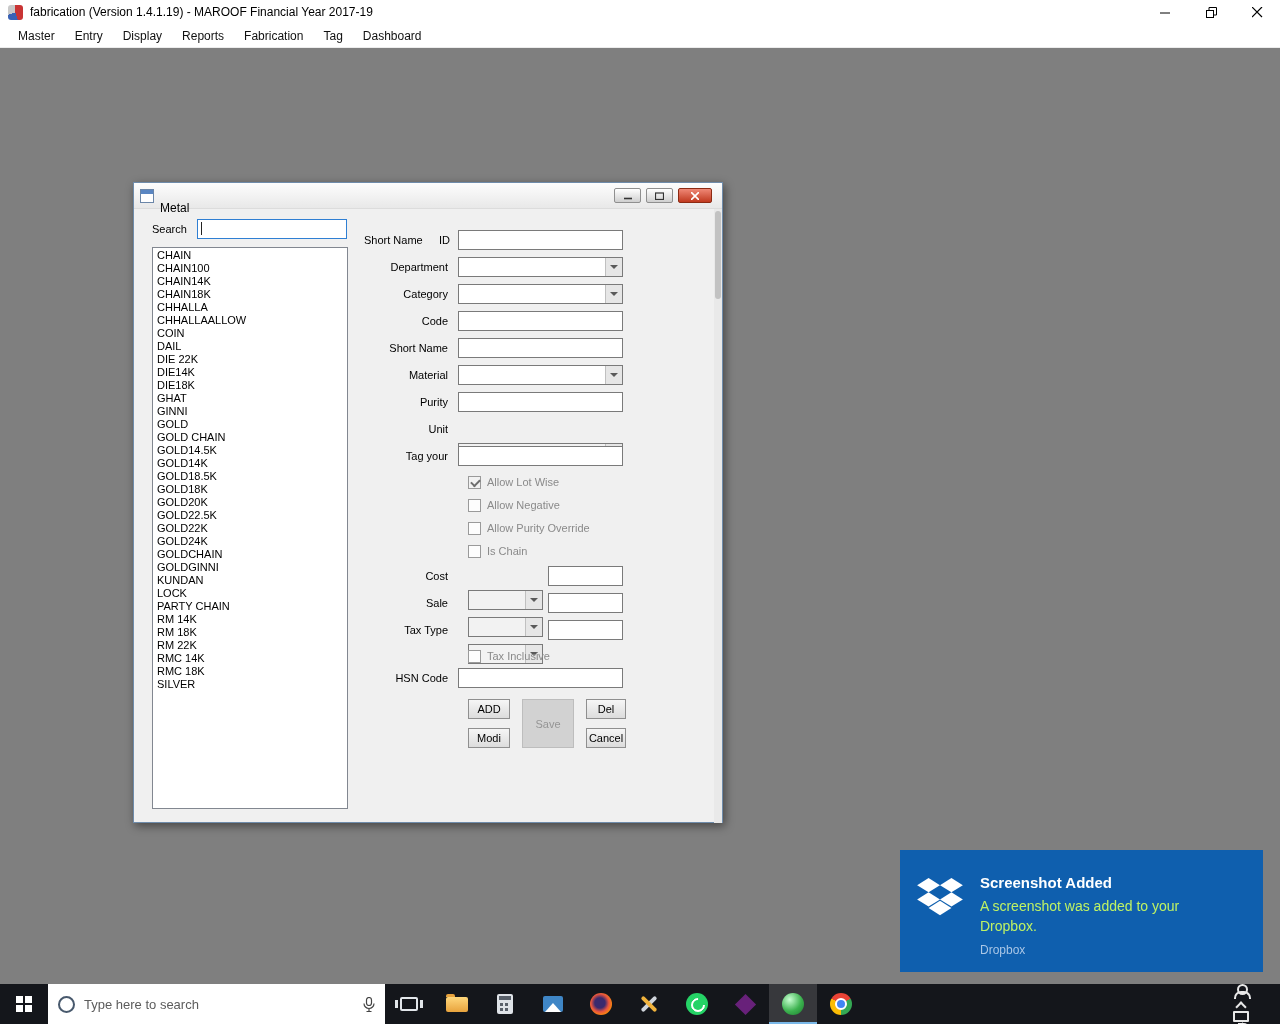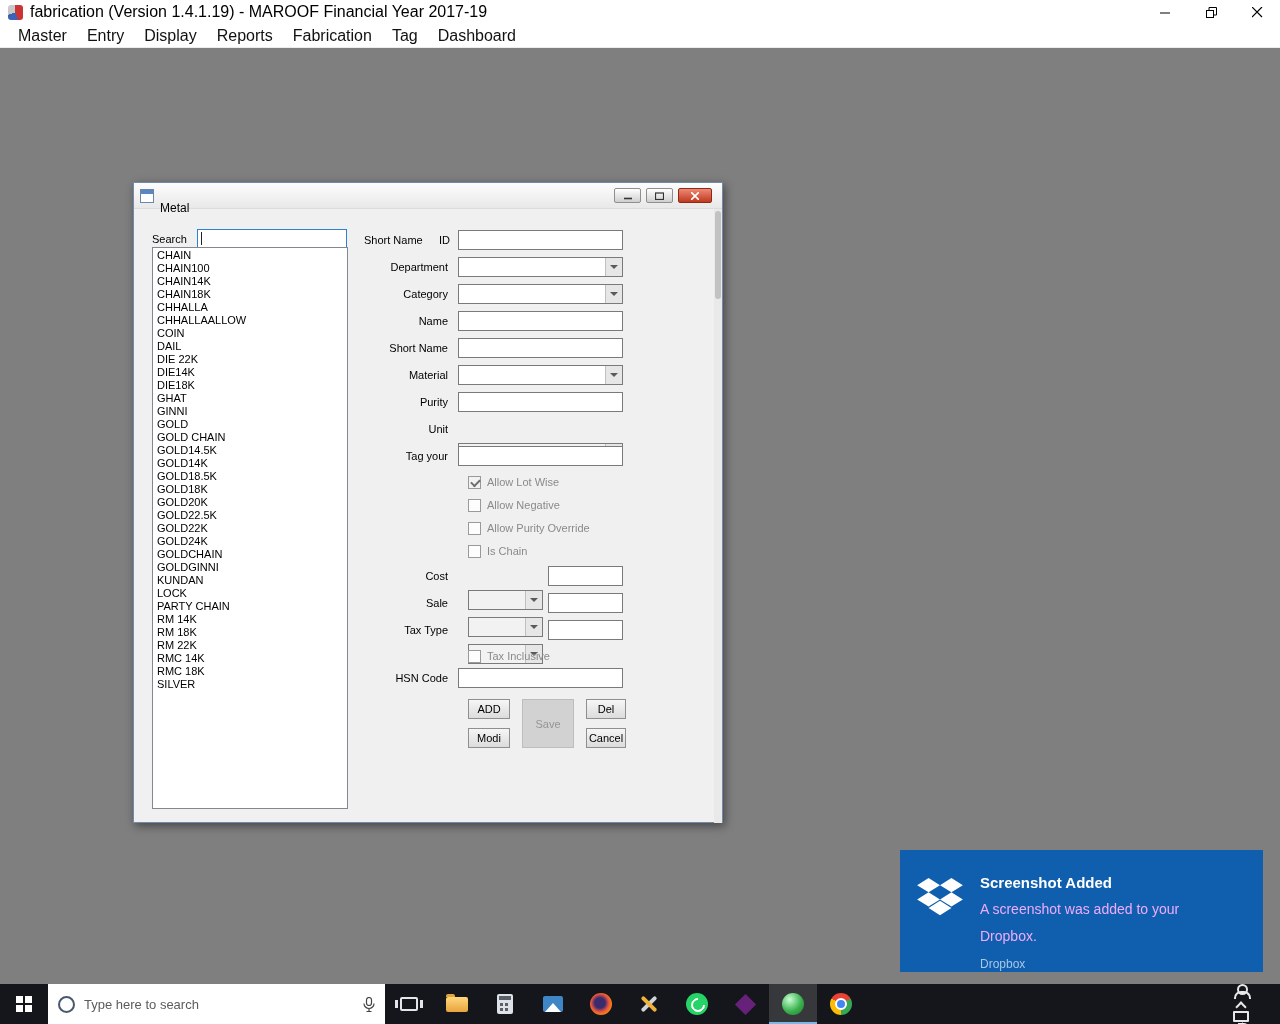--- a/index.html
+++ b/index.html
@@ -3,27 +3,27 @@
 <meta charset="utf-8">
 <style>
   * { margin:0; padding:0; box-sizing:border-box; font-family:"Liberation Sans", sans-serif; }
   html,body { width:1280px; height:1024px; overflow:hidden; background:#fff; }
   body { position:relative; }
 
   
   .titlebar { height:24px; background:#fff; display:flex; align-items:center; }
   .app-icon { width:15px; height:15px; margin-left:8px; border-radius:3px;
     background:conic-gradient(#c93434 0 45%, #3a62b5 45% 70%, #c9c9c9 70%); }
-  .tb-title { font-size:16px; color:#000; margin-left:7px; }
+  .tb-title { font-size:12px; color:#000; margin-left:7px; }
   .win-controls { margin-left:auto; display:flex; height:100%; }
   .wc-btn { width:46px; display:flex; align-items:center; justify-content:center; }
 
   
   .menubar { height:24px; background:#fff; display:flex; align-items:center; padding-left:8px; border-bottom:1px solid #ececec; }
-  .menu-item { font-size:16px; padding:3px 10px; color:#111; }
+  .menu-item { font-size:12px; padding:3px 10px; color:#111; }
 
   
   .desktop { position:absolute; top:48px; left:0; right:0; bottom:40px; background:var(--desktop,#7f7f7f); }
 
   
   .dialog { position:absolute; left:133px; top:182px; width:590px; height:641px;
     background:#f0f0f0; border:1px solid #6f8cab; box-shadow:2px 3px 9px rgba(0,0,0,.45); font-size:11px; }
   .dlg-titlebar { height:26px; display:flex; align-items:center; padding:0 6px;
     background:linear-gradient(#fdfdfd,#e8e8e8); border-bottom:1px solid #dcdcdc; }
   .dlg-icon { width:14px; height:14px; background:#fff; border:1px solid #6b86a8; position:relative; }
@@ -31,21 +31,21 @@
   .dlg-title { font-size:12px; margin-left:6px; color:#000;margin-top:24px; }
   .dlg-controls { margin-left:auto; display:flex; gap:5px; padding-right:4px; }
   .dc-btn { width:27px; height:15px; border:1px solid #8f8f8f; border-radius:2px;
     background:linear-gradient(#ffffff,#cfcfcf); display:flex; align-items:center; justify-content:center; }
   .dc-close { width:34px; background:linear-gradient(#ef8876,#c0391f); border-color:#8c2a13; }
   .dlg-body { position:relative; width:100%; height:614px; }
 
   .dlg-scrollbar { position:absolute; top:0; right:0; width:8px; bottom:0; background:#e9e9e9; }
   .dlg-scroll-thumb { position:absolute; top:2px; left:1px; width:6px; height:88px; background:#c2c2c2; border-radius:3px; }
 
-  .search-row { position:absolute; left:18px; top:20px; display:flex; align-items:center; }
+  .search-row { position:absolute; left:18px; top:10px; display:flex; align-items:center; }
   .search-label { width:45px; font-size:11px; color:#000; }
   .search-wrap { position:relative; width:150px; height:20px; }
   .search-wrap input { width:100%; height:100%; border:1px solid var(--focus,#0078d7); font-size:11px; padding:0 4px; outline:none; }
   .search-wrap::after { content:""; position:absolute; left:4px; top:3px; width:1px; height:13px; background:#222; }
 
   .listbox { position:absolute; left:18px; top:38px; width:196px; height:562px;
     background:#fff; border:1px solid #828790; overflow:hidden; padding:1px 0 0 1px; }
   .list-item { height:13px; line-height:13px; font-size:11px; padding-left:3px; color:#000; white-space:nowrap; }
 
   .formpanel { position:absolute; left:194px; top:21px; width:312px; }
@@ -79,21 +79,21 @@
   .btn-del { grid-column:3; grid-row:1; }
   .btn-modi { grid-column:1; grid-row:2; }
   .btn-cancel { grid-column:3; grid-row:2; }
 
   
   .toast { position:absolute; right:17px; bottom:52px; width:363px; height:122px;
     background:var(--notif,#0f5fae); display:flex; z-index:50; }
   .toast-iconzone { width:80px; display:flex; justify-content:center; padding-top:28px; }
   .toast-text { padding-top:24px; }
   .toast-title { font-size:15px; font-weight:bold; color:#fff; }
-  .toast-body { font-size:14px; color:#f0abfc; margin-top:5px; width:218px; line-height:27px; }
+  .toast-body { font-size:14px; color:#bef264; margin-top:5px; width:218px; line-height:20px; }
   .toast-src { font-size:12px; color:#a9c6e6; margin-top:7px; }
 
   
   .taskbar { position:absolute; left:0; bottom:0; width:100%; height:40px; background:var(--taskbar,#14161b);
     display:flex; align-items:stretch; color:#e8e8e8; z-index:60; }
   .start-btn { width:48px; display:flex; align-items:center; justify-content:center; }
   .win-logo { width:16px; height:16px; display:grid; grid-template-columns:1fr 1fr; grid-template-rows:1fr 1fr; gap:2px; }
   .win-logo span { background:#fff; }
   .tb-search { width:337px; background:#fff; display:flex; align-items:center; padding:0 10px; gap:9px; }
   .cortana-ring { width:17px; height:17px; border:2px solid #48596d; border-radius:50%; flex:0 0 17px; }
@@ -323,21 +323,21 @@
         <div class="flabel">Category</div>
         <div class="combo">
           <div class="combo-text"></div>
           <div class="combo-btn">
               <span class="arr"></span>
             </div>
         </div>
       </div>
 
       <div class="frow">
-        <div class="flabel">Name</div>
+        <div class="flabel">Code</div>
         <input class="tf" style="">
       </div>
 
       <div class="frow">
         <div class="flabel">Short Name</div>
         <input class="tf" style="">
       </div>
 
       <div class="frow">
         <div class="flabel">Material</div>

